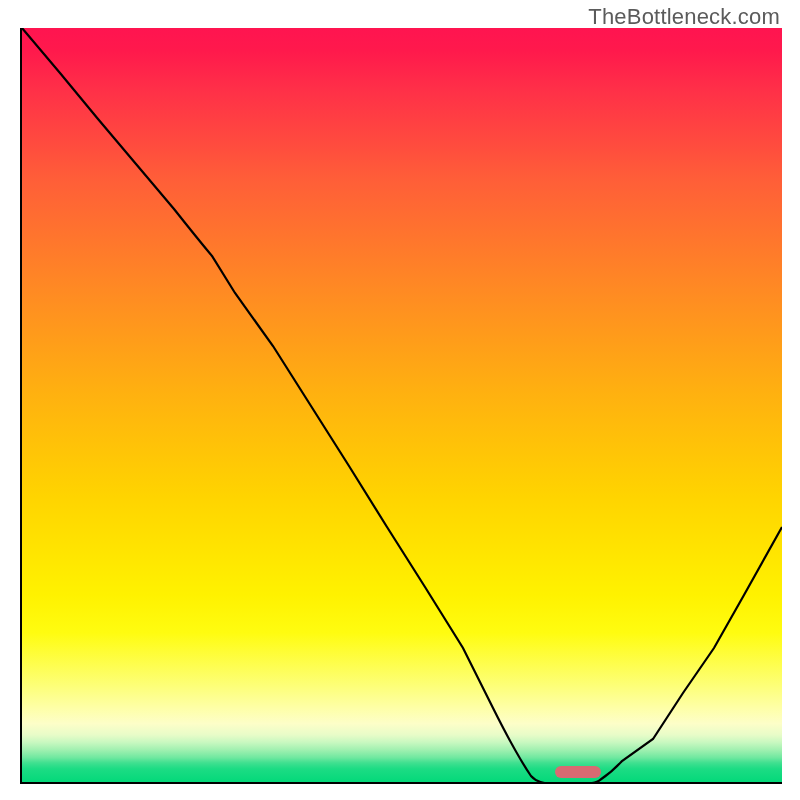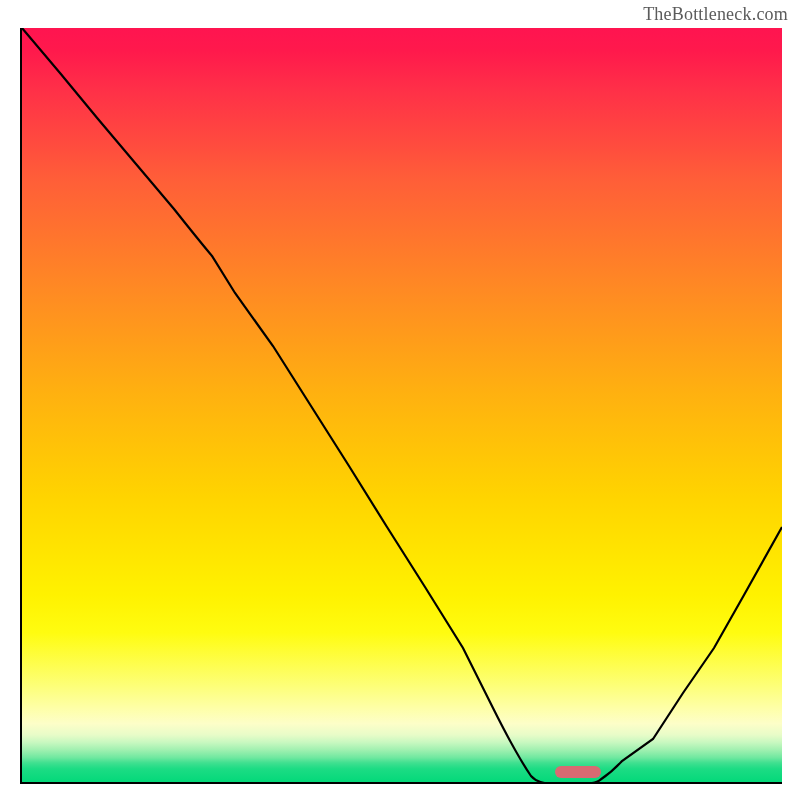--- a/index.html
+++ b/index.html
@@ -13,25 +13,25 @@
   .chart-container {
     position: absolute;
     top: 0;
     left: 0;
     width: 800px;
     height: 800px;
   }
   .watermark {
     position: absolute;
     top: 4px;
-    right: 12px;
-    font-size: 18px;
+    right: 20px;
+    font-size: 22px;
     font-weight: 500;
     color: #5b5b5b;
-    font-family: Liberation Serif, serif;
+    font-family: Liberation Sans, sans-serif;
     letter-spacing: 0.2px;
   }
   .plot-area {
     position: absolute;
     left: 22px;
     top: 28px;
     width: 760px;
     height: 756px;
     overflow: hidden;
   }

